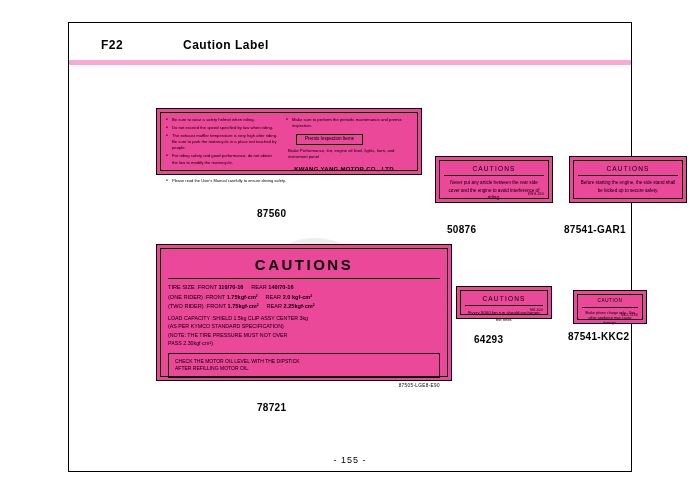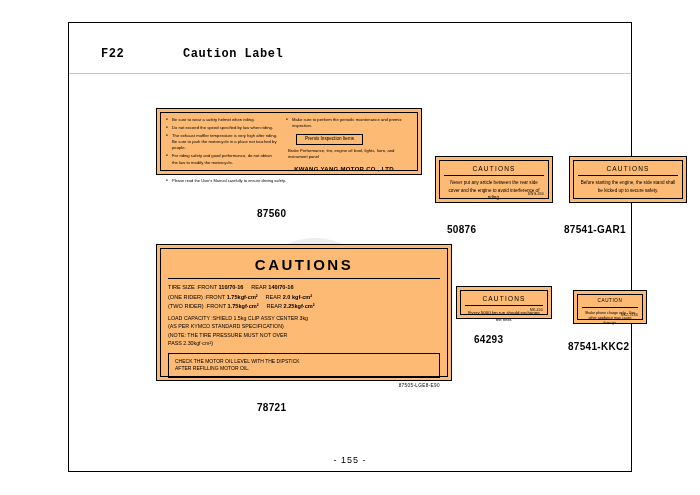--- a/index.html
+++ b/index.html
@@ -20,26 +20,25 @@
     left: 68px;
     top: 22px;
     width: 564px;
     height: 450px;
     border: 1px solid #000;
     box-sizing: border-box;
   }
   .header {
     position: absolute;
     left: 0;
-    top: 13px;
+    top: 4px;
     width: 100%;
     height: 38px;
-    border-bottom: 1px solid #f9a8d4;
+    border-bottom: 5px solid #f9a8d4;
     box-sizing: border-box;
-    font-family: Liberation Mono, monospace;
   }
   .header-code {
     position: absolute;
     left: 32px;
     top: 11px;
     font-size: 12px;
     font-weight: bold;
     letter-spacing: 0.5px;
   }
   .header-title {
@@ -86,21 +85,21 @@
     top: 0px;
     width: 110px;
     height: 110px;
     border: 9px solid #8a9a8a;
     border-radius: 50%;
   }
 
   
   .lbl {
     position: absolute;
-    background: #fdba74;
+    background: #ec4899;
     border: 1px solid #000;
     box-sizing: border-box;
     font-size: 4.2px;
     line-height: 1.45;
   }
   .lbl .inner {
     position: absolute;
     left: 3px;
     top: 3px;
     right: 3px;
@@ -338,21 +337,21 @@
   </div>
   <div class="partno" style="left:405px; top:311px;">64293</div>
 
   <div class="lbl" id="lbl-87541kkc2">
     <div class="inner">
       <div class="caption-title">CAUTION</div>
       <div class="body">Shake phone charge only . Use other appliance may cause damage.</div>
       <div class="tinycode">MK2-3186</div>
     </div>
   </div>
-  <div class="partno" style="left:499px; top:318px;">87541-KKC2</div>
+  <div class="partno" style="left:499px; top:308px;">87541-KKC2</div>
 
   <div class="lbl" id="lbl-87505">
     <div class="inner">
       <div class="big-title">CAUTIONS</div>
 
       <div class="tirerow">
         <span>TIRE SIZE  :FRONT</span>
         <b>110/70-16</b>
         &nbsp;&nbsp;&nbsp;
         <span>REAR</span>

